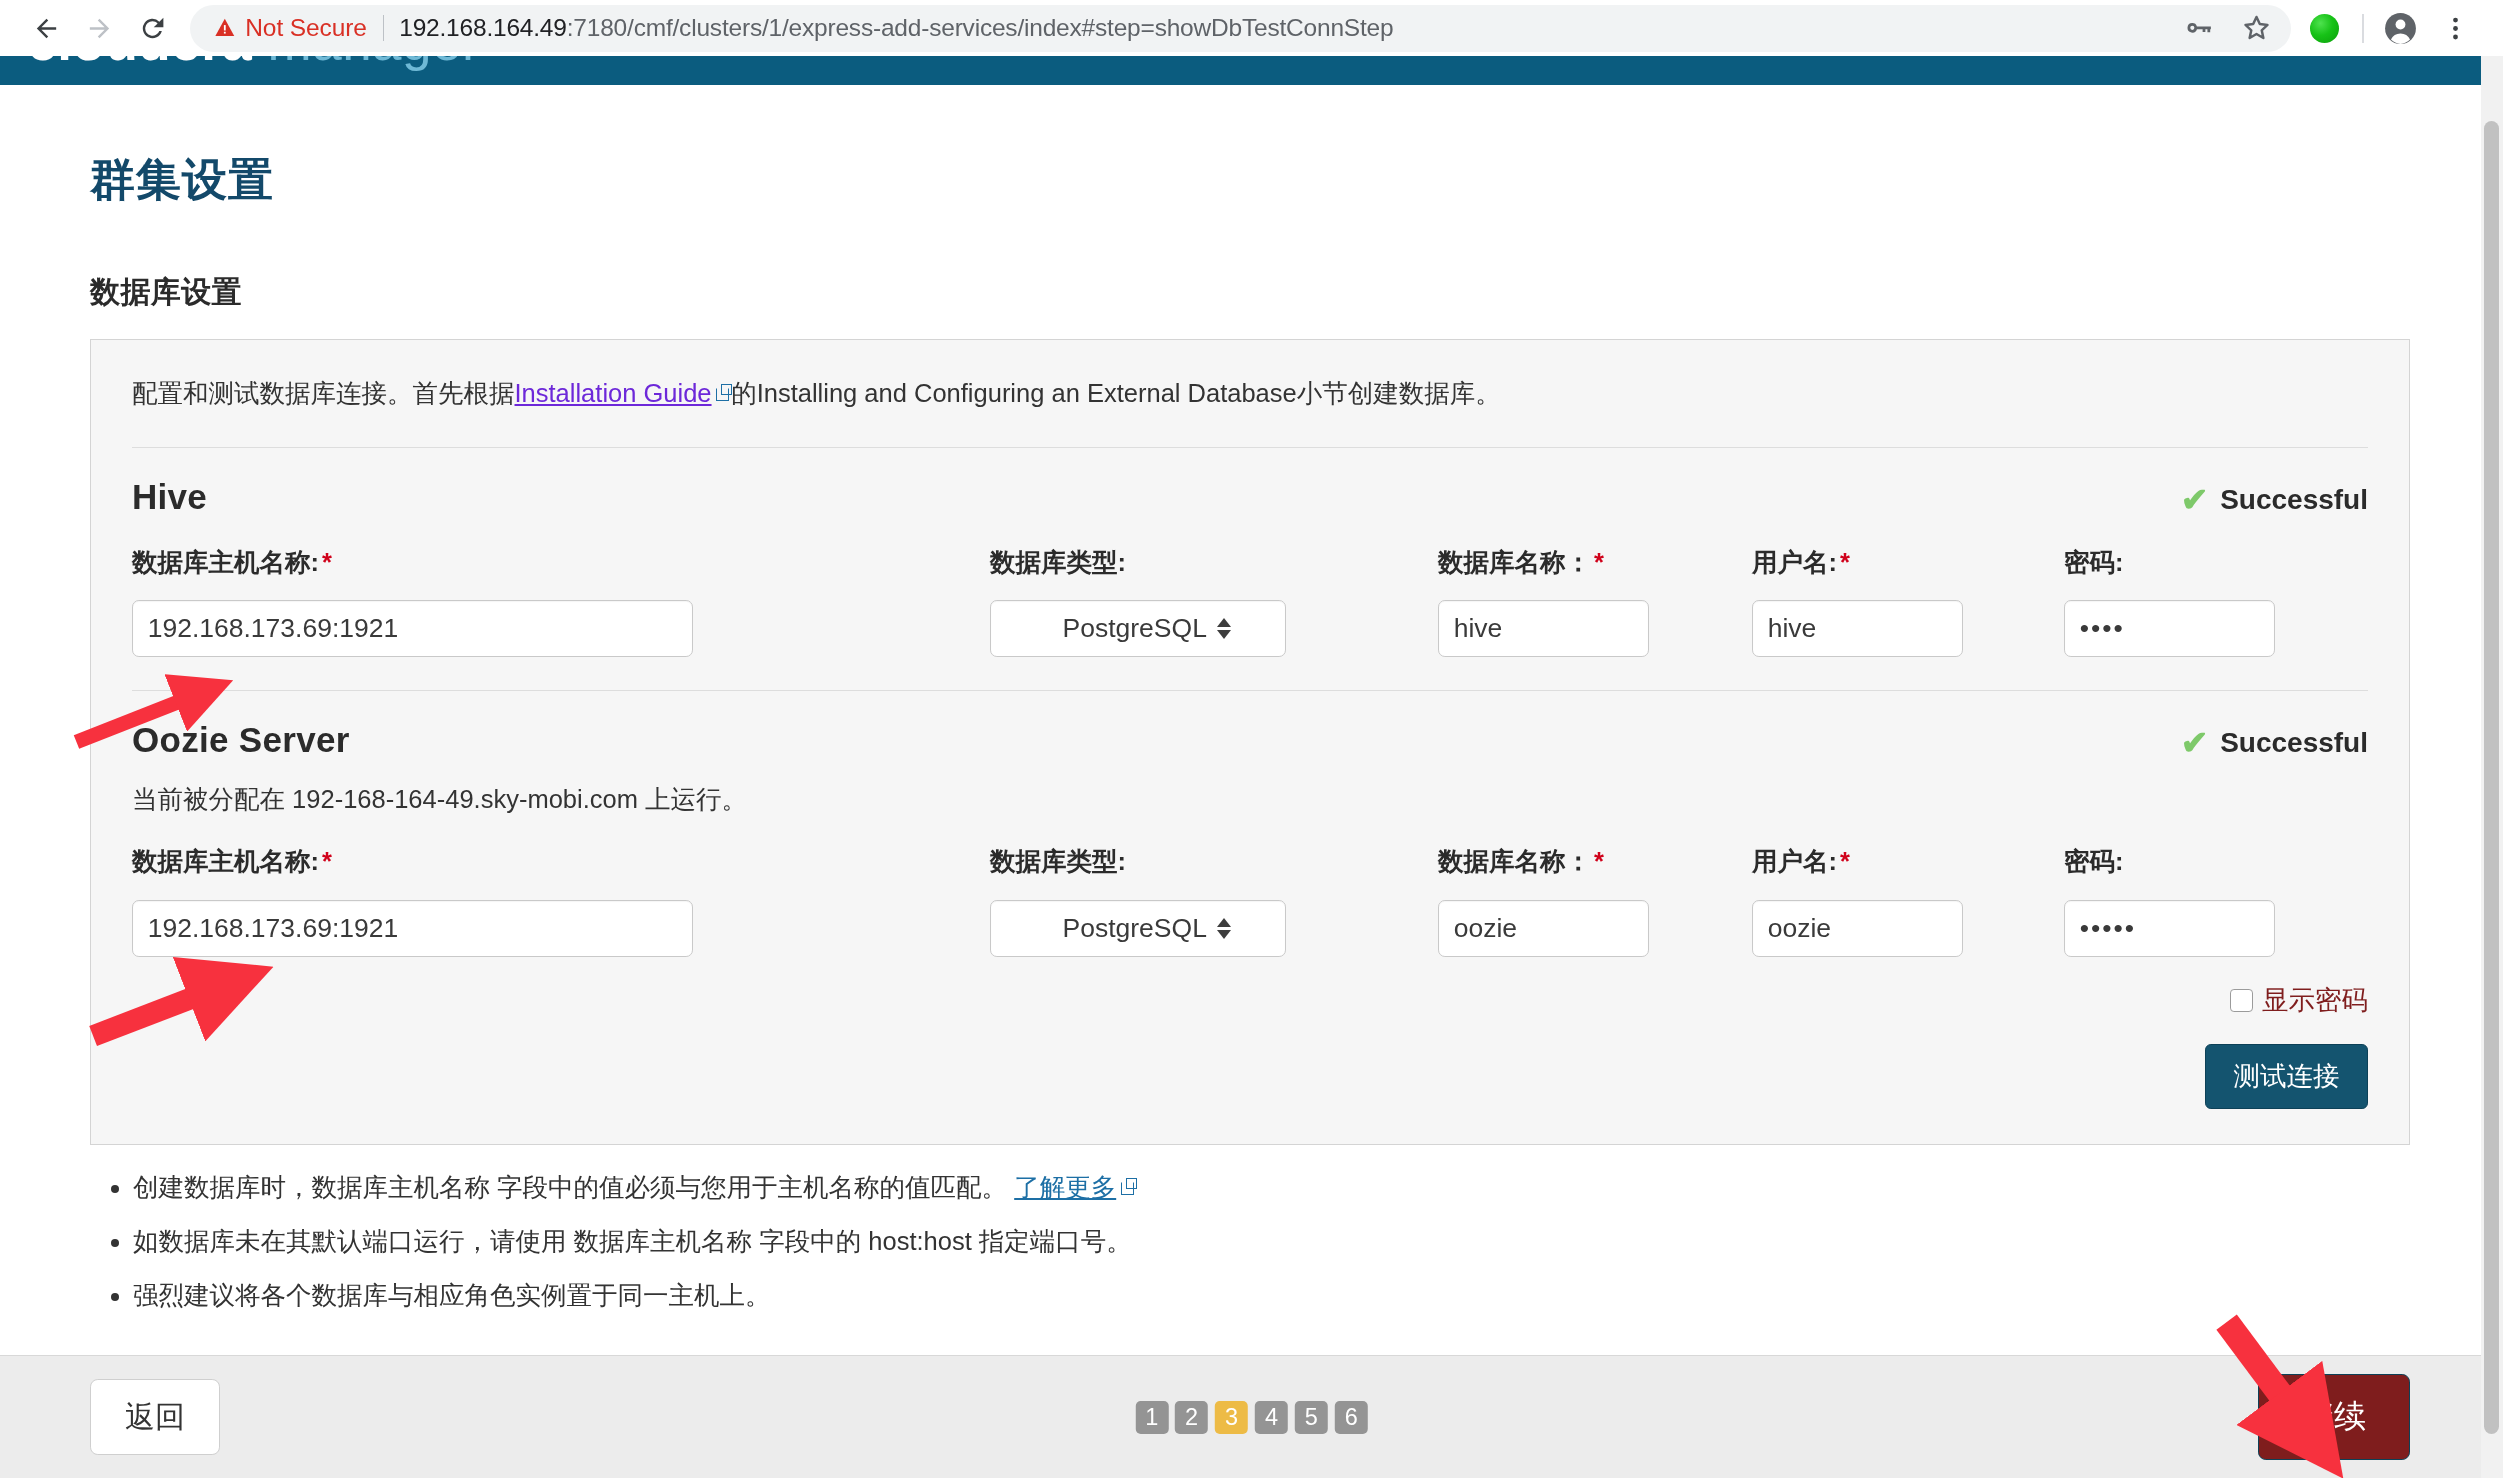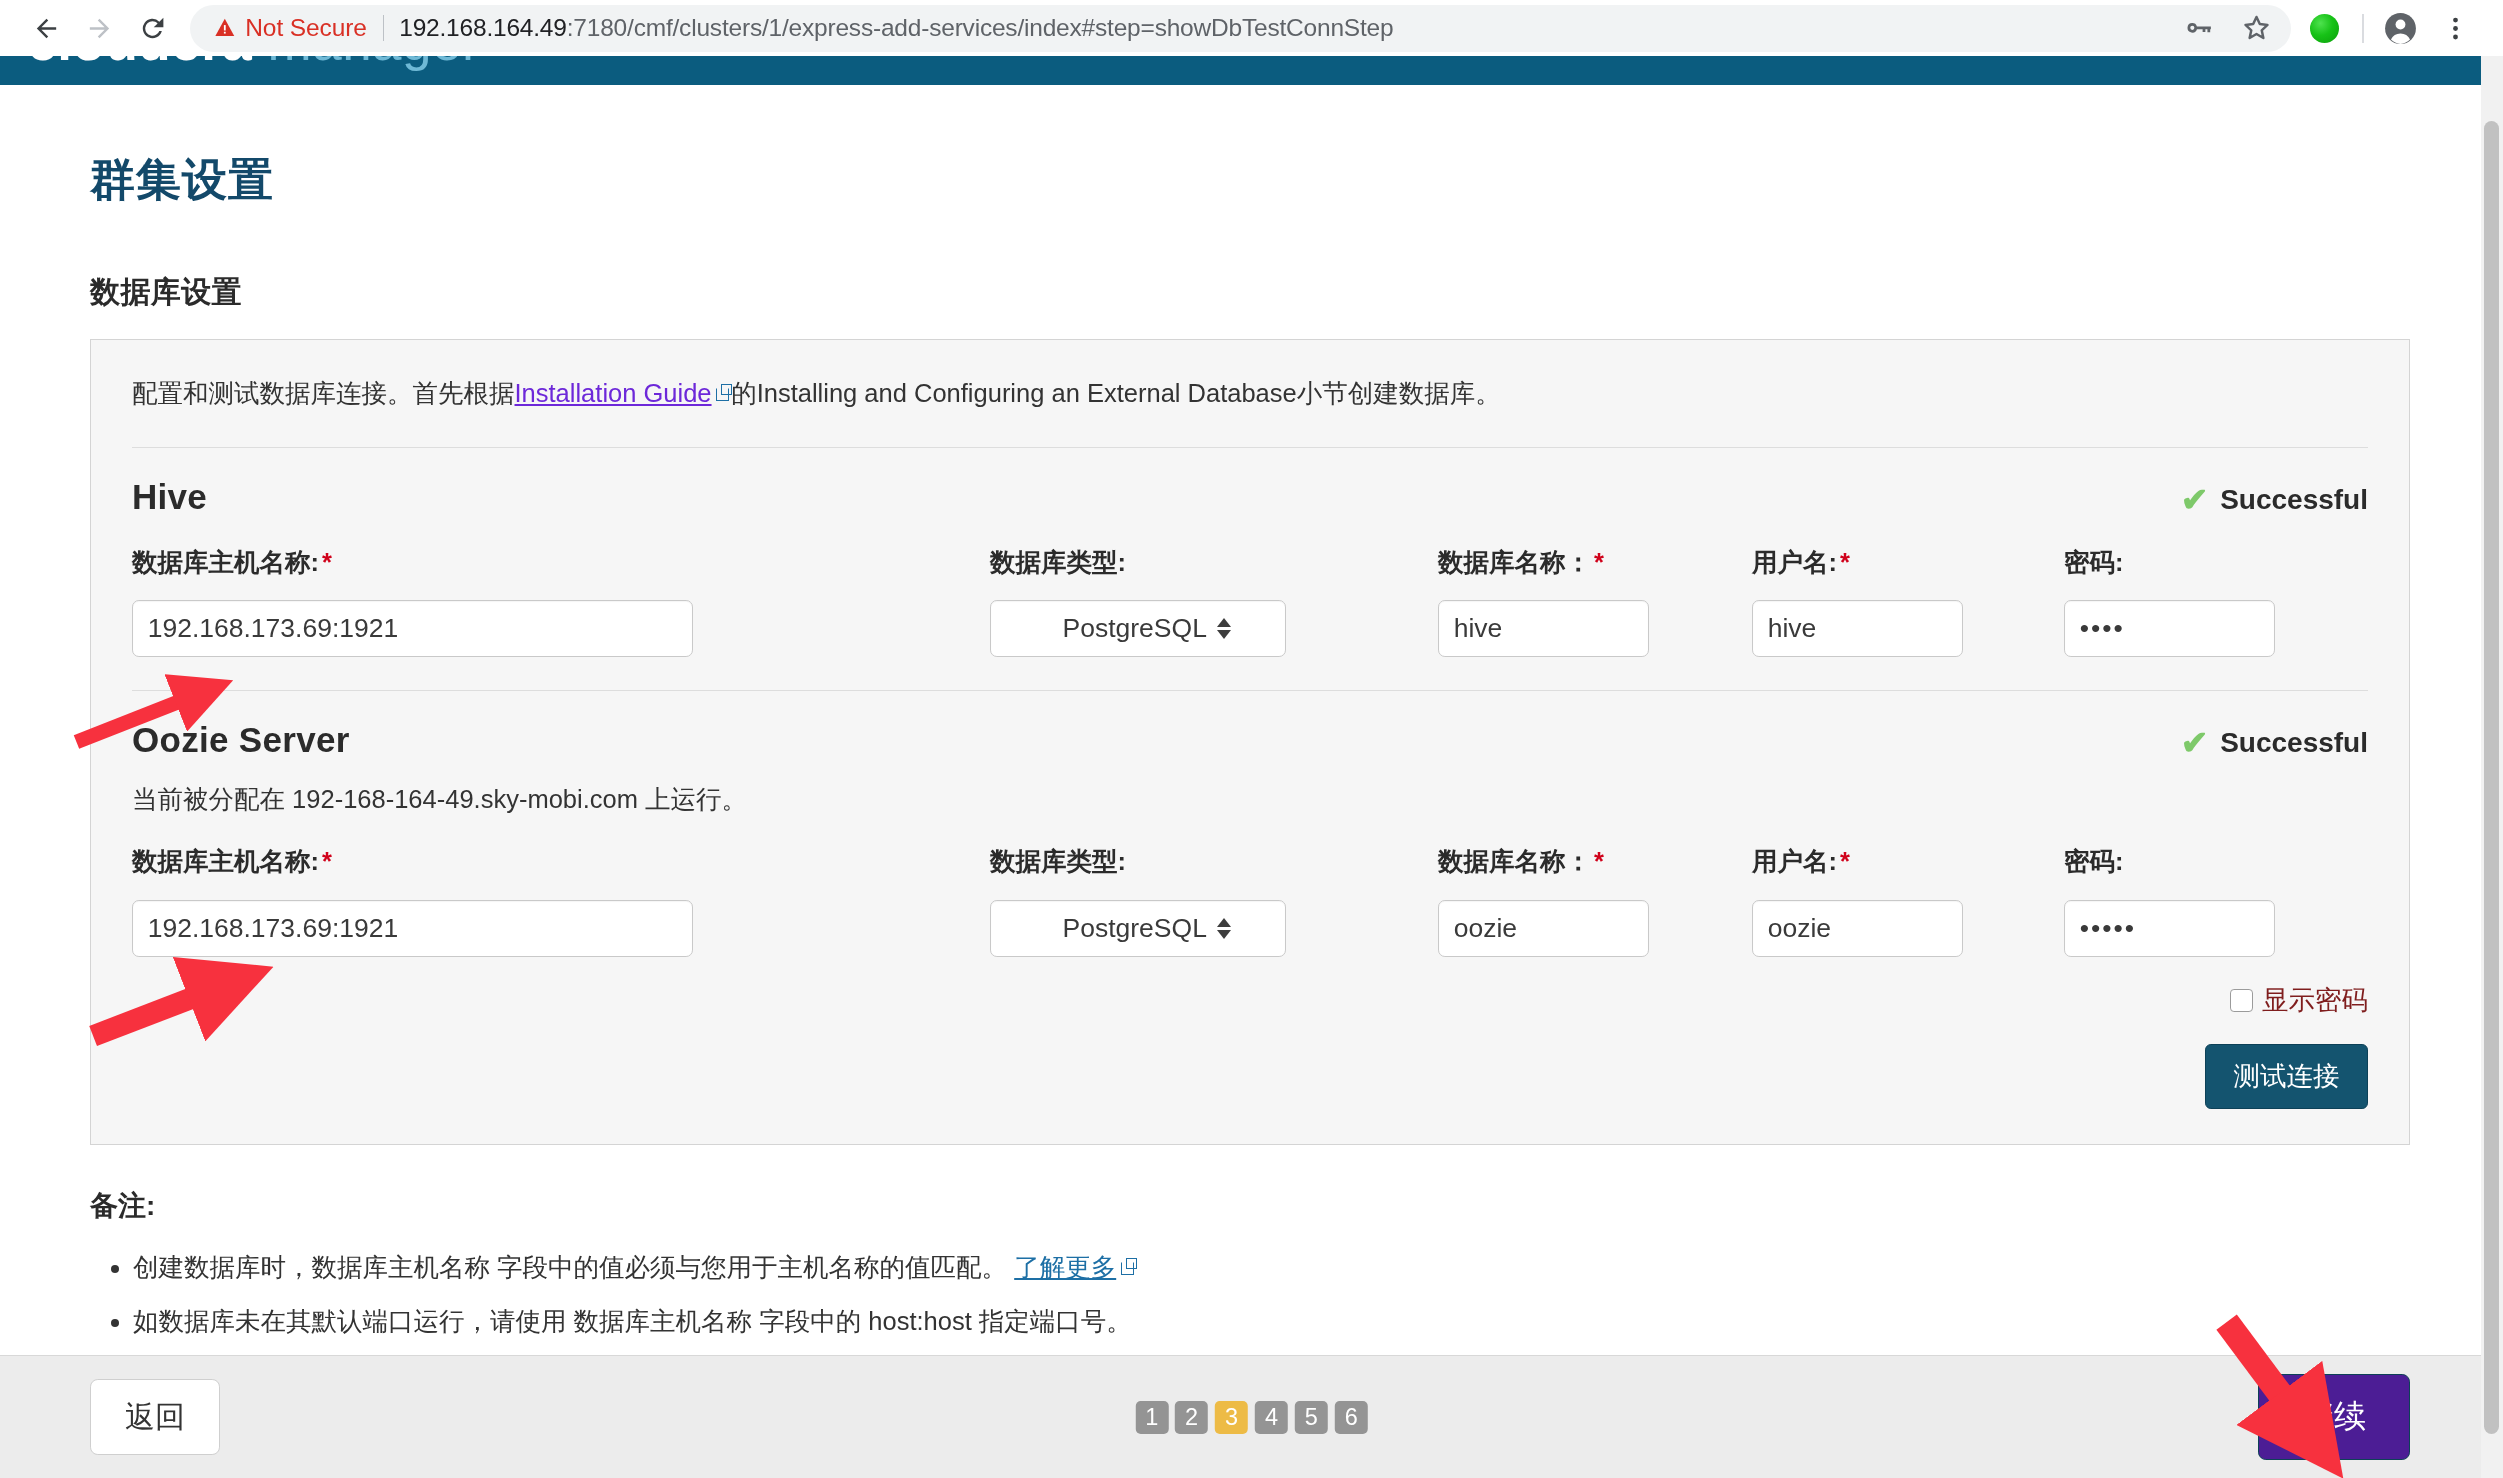--- a/index.html
+++ b/index.html
@@ -342,21 +342,21 @@
     background: #949494;
     color: #ffffff;
     border-radius: 4.9px;
     font-size: 23.5px;
     display:flex; align-items:center; justify-content:center;
     cursor: pointer;
   }
   .pg.active { background: #edbb46; color: #ffffff; }
   .btn-continue {
     margin-left: auto;
-    background: #4c1d95;
+    background: #7f1d1d;
     color: #ffffff;
     border: 1px solid #0d4157;
     border-radius: 7.8px;
     font-size: 32px;
     padding: 19.6px 43px;
     cursor: pointer;
     font-family: "Liberation Sans", sans-serif;
   }
 
   
@@ -554,21 +554,20 @@
           <span class="cbox"></span>
           <span class="show-pw-label">显示密码</span>
         </div>
 
         <div class="test-row">
           <button class="btn-test">测试连接</button>
         </div>
       </div>
     </div>
 
-    <div class="notes-title">备注:</div>
     <ul class="notes">
       <li><span>创建数据库时，</span><span class="bold">数据库主机名称</span><span> 字段中的值必须与您用于主机名称的值匹配。</span>&nbsp;<a href="#">了解更多</a><span class="ext-link-icon"></span></li>
       <li><span>如数据库未在其默认端口运行，请使用 </span><span class="bold">数据库主机名称</span><span> 字段中的 </span><span class="bold">host:host</span><span> 指定端口号。</span></li>
       <li><span>强烈建议将各个数据库与相应角色实例置于同一主机上。</span></li>
     </ul>
   </div>
 
   <div class="footer">
     <button class="btn-back">返回</button>
     <div class="pager">

